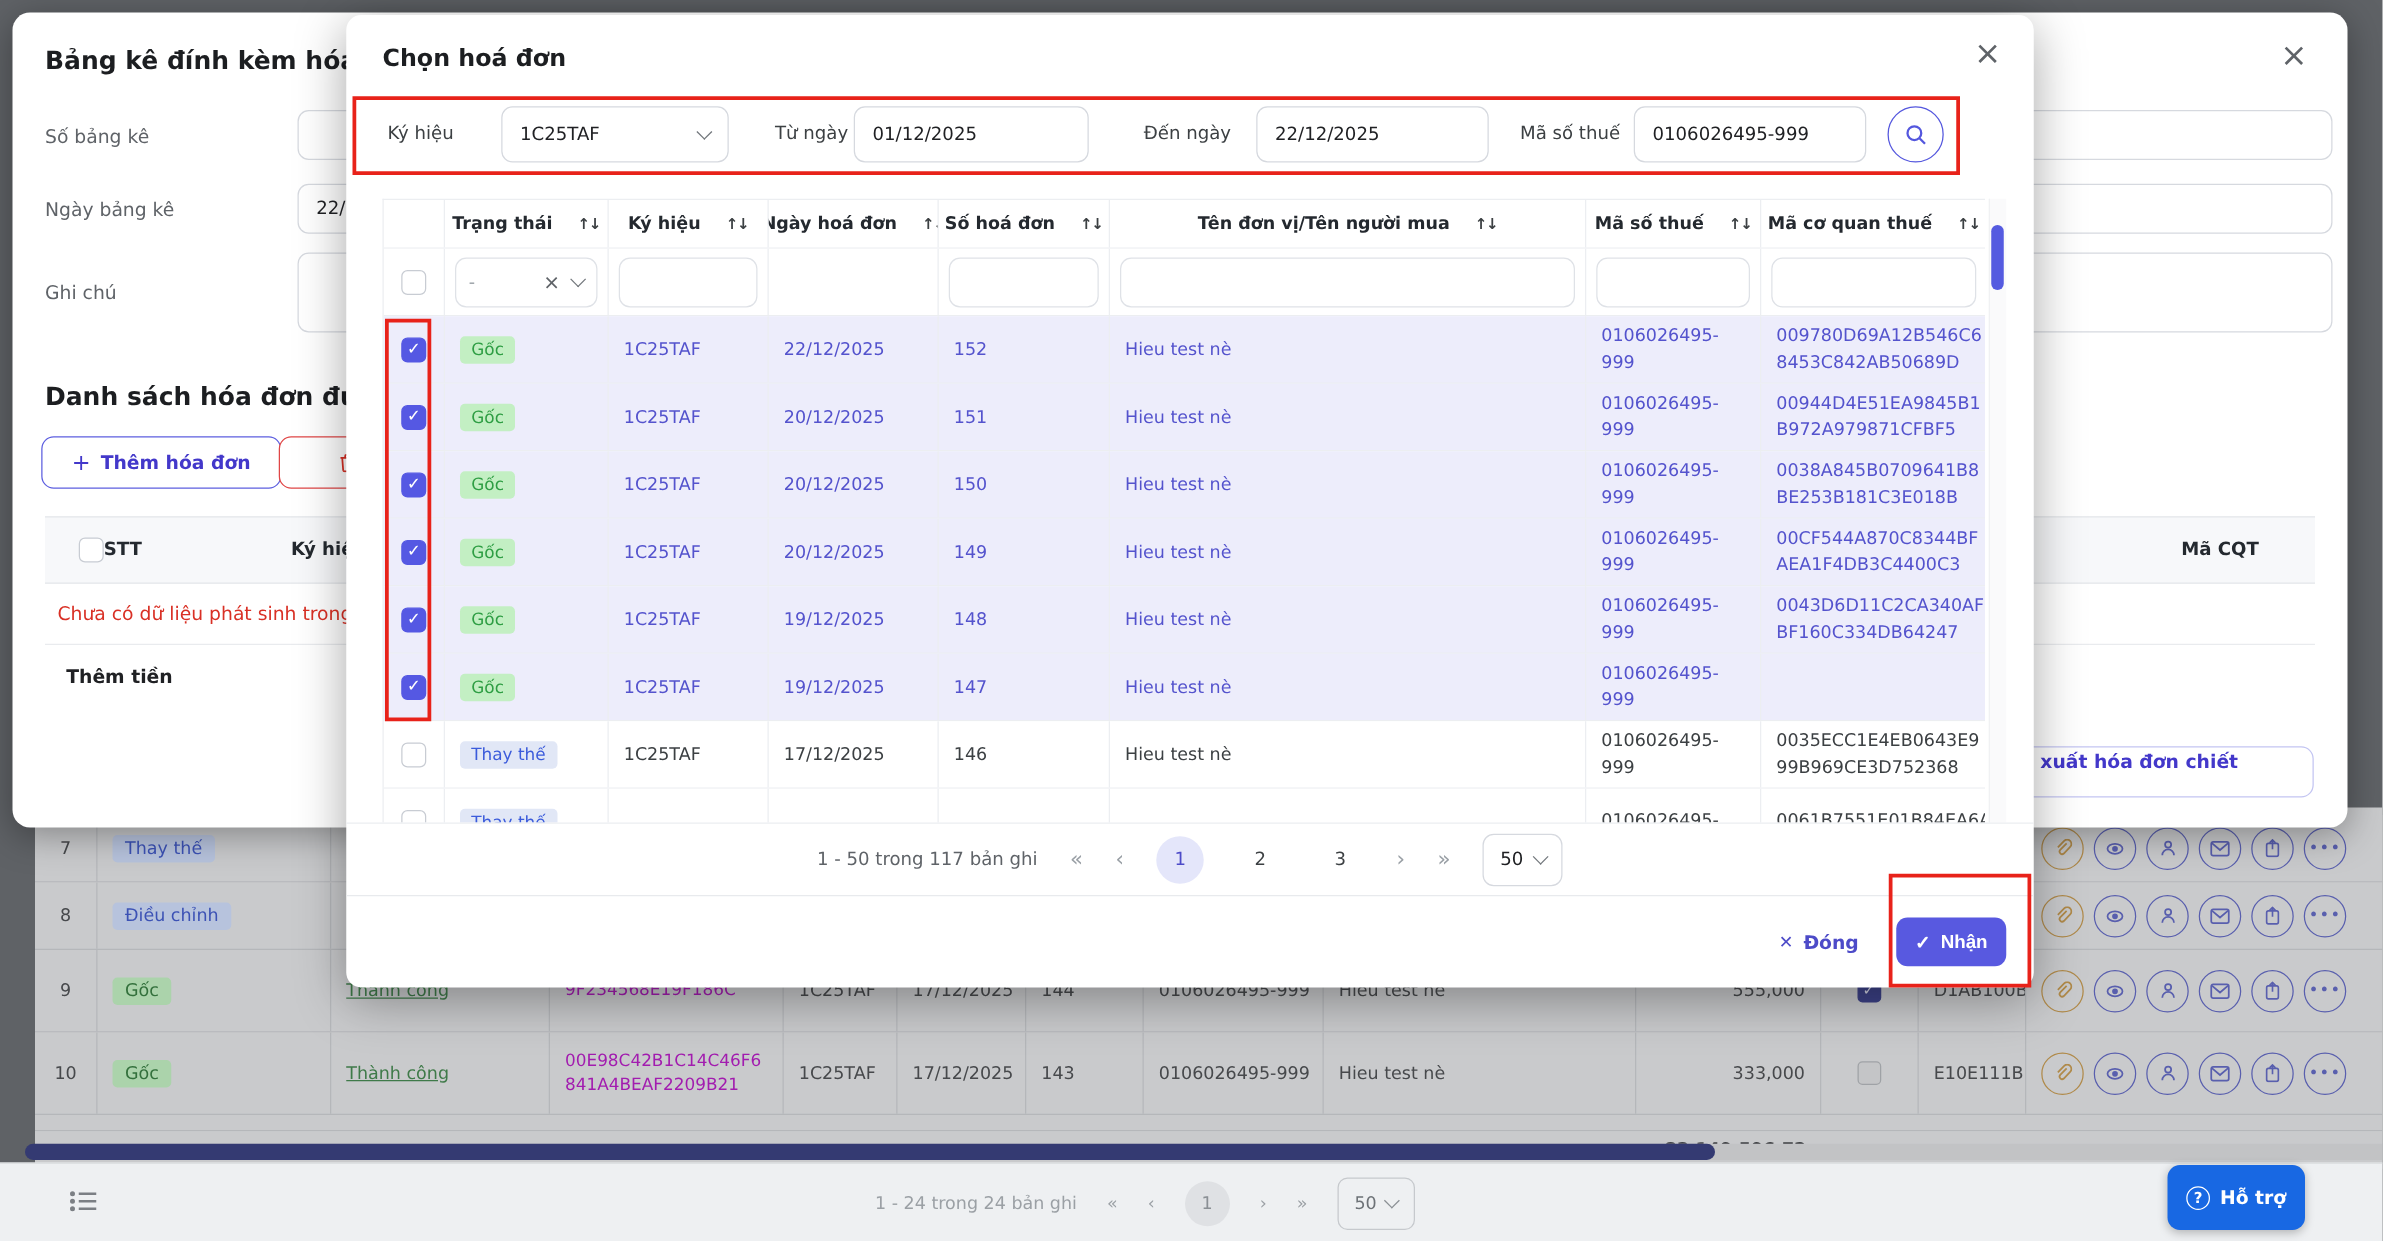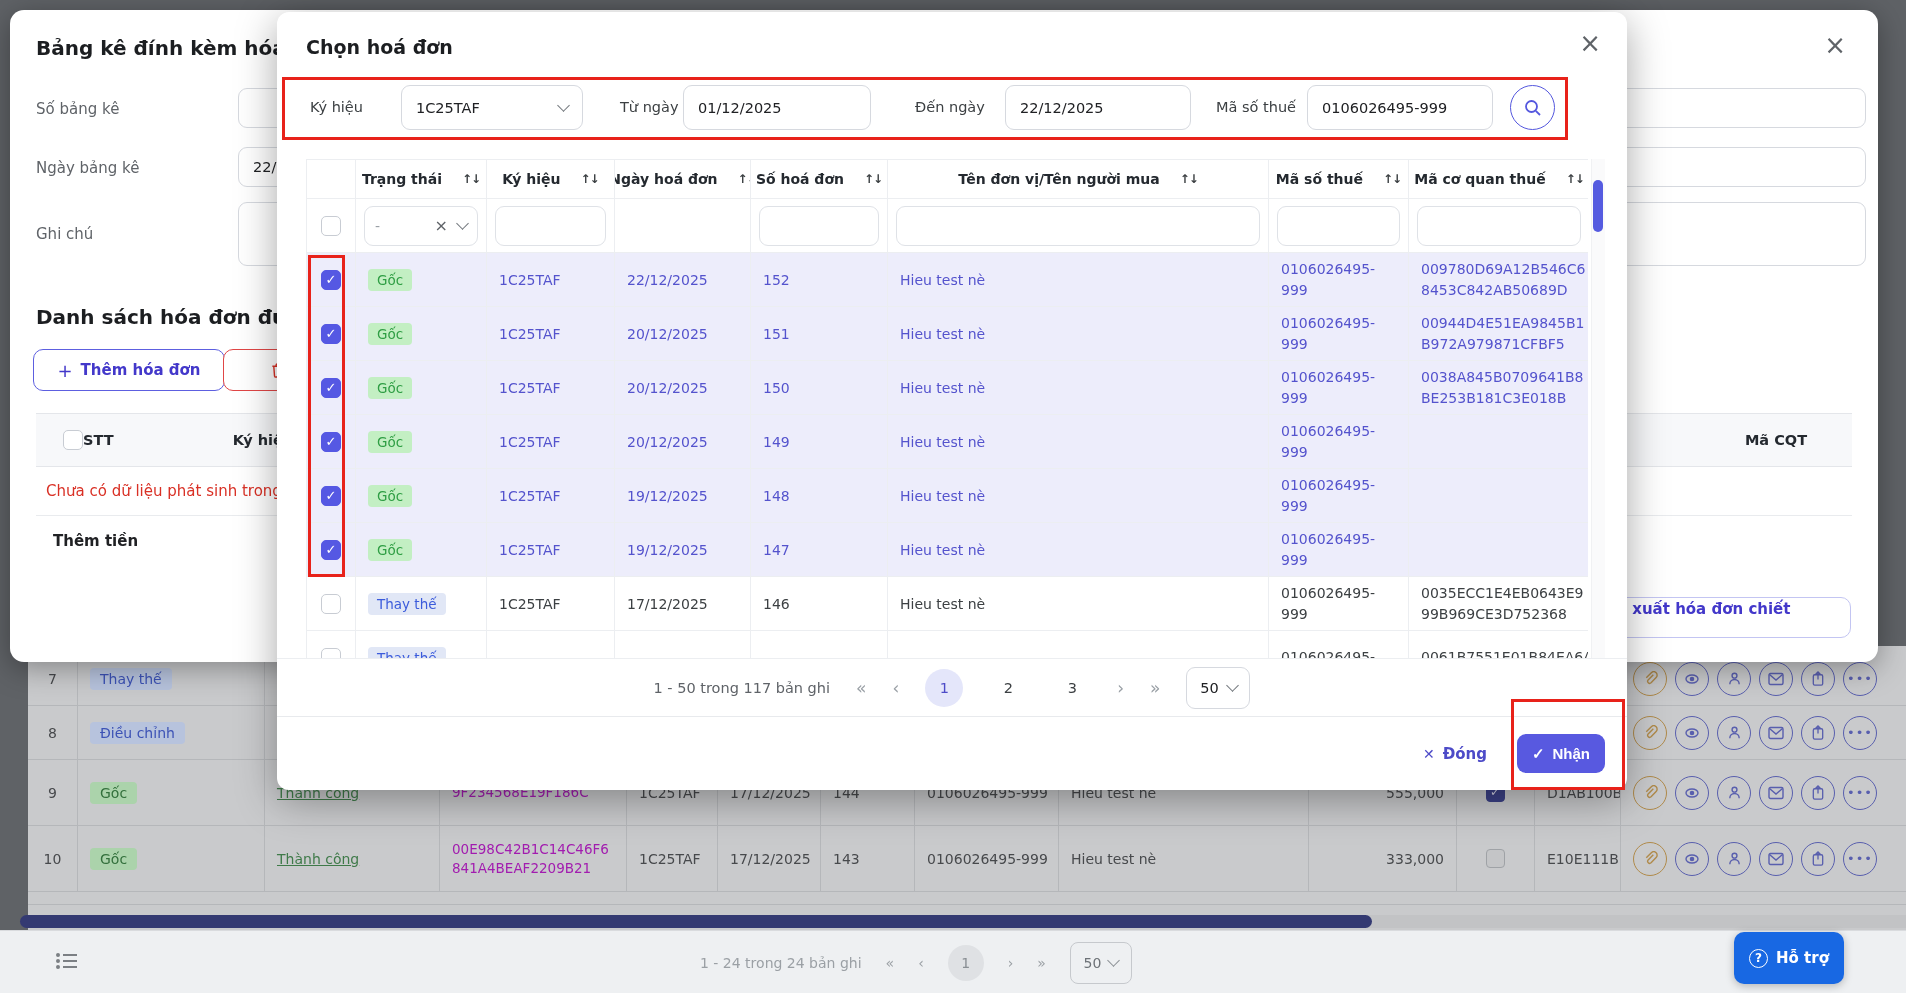--- a/index.html
+++ b/index.html
@@ -539,34 +539,40 @@
         <div class="mc w-st">
             <span class="bdg green">Gốc</span>
           </div>
         <div class="mc w-kh">1C25TAF</div>
         <div class="mc w-ng">20/12/2025</div>
         <div class="mc w-so">149</div>
         <div class="mc w-ten">Hieu test nè</div>
         <div class="mc w-mst">
             <span class="two"><span>0106026495-</span><br><span>999</span></span>
           </div>
+        <div class="mc w-cqt">
+            <span class="two"><span>00CF544A870C8344BF</span><br><span>AEA1F4DB3C4400C3</span></span>
+          </div>
       </div>
       <div class="mrow sel">
         <div class="mc w-cb">
             <span class="cb on"></span>
           </div>
         <div class="mc w-st">
             <span class="bdg green">Gốc</span>
           </div>
         <div class="mc w-kh">1C25TAF</div>
         <div class="mc w-ng">19/12/2025</div>
         <div class="mc w-so">148</div>
         <div class="mc w-ten">Hieu test nè</div>
         <div class="mc w-mst">
             <span class="two"><span>0106026495-</span><br><span>999</span></span>
+          </div>
+        <div class="mc w-cqt">
+            <span class="two"><span>0043D6D11C2CA340AF</span><br><span>BF160C334DB64247</span></span>
           </div>
       </div>
       <div class="mrow sel">
         <div class="mc w-cb">
             <span class="cb on"></span>
           </div>
         <div class="mc w-st">
             <span class="bdg green">Gốc</span>
           </div>
         <div class="mc w-kh">1C25TAF</div>

